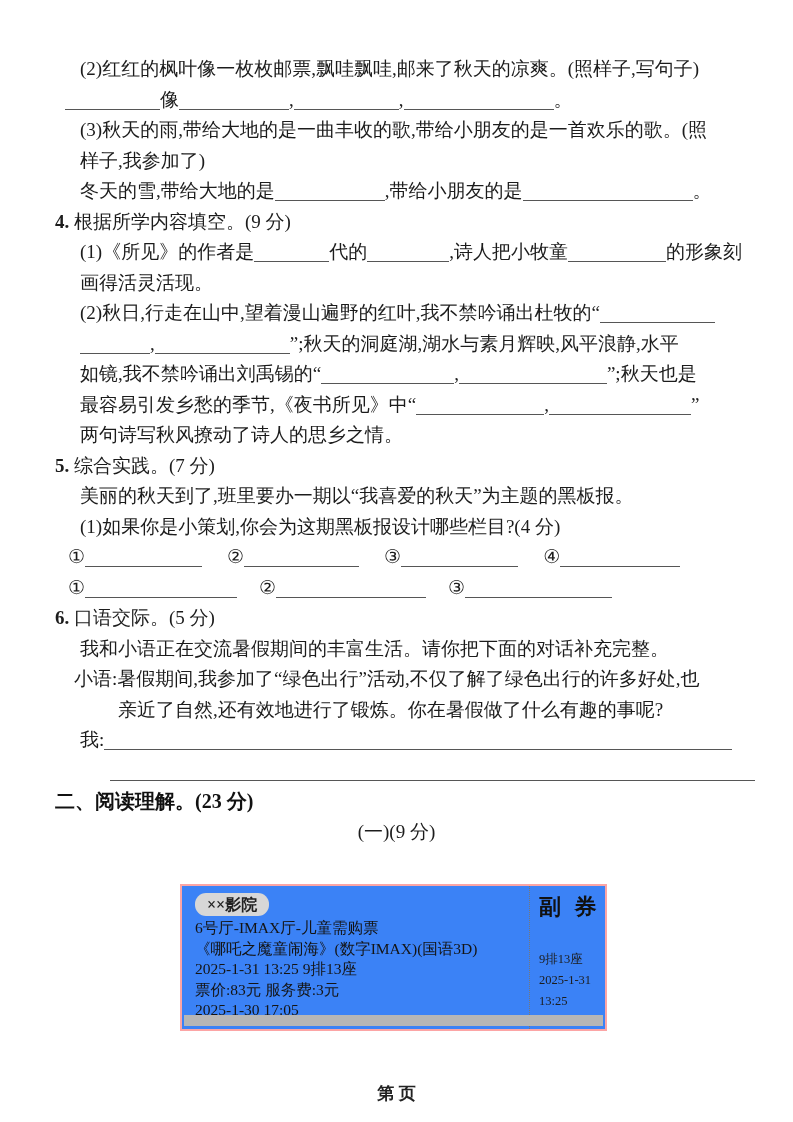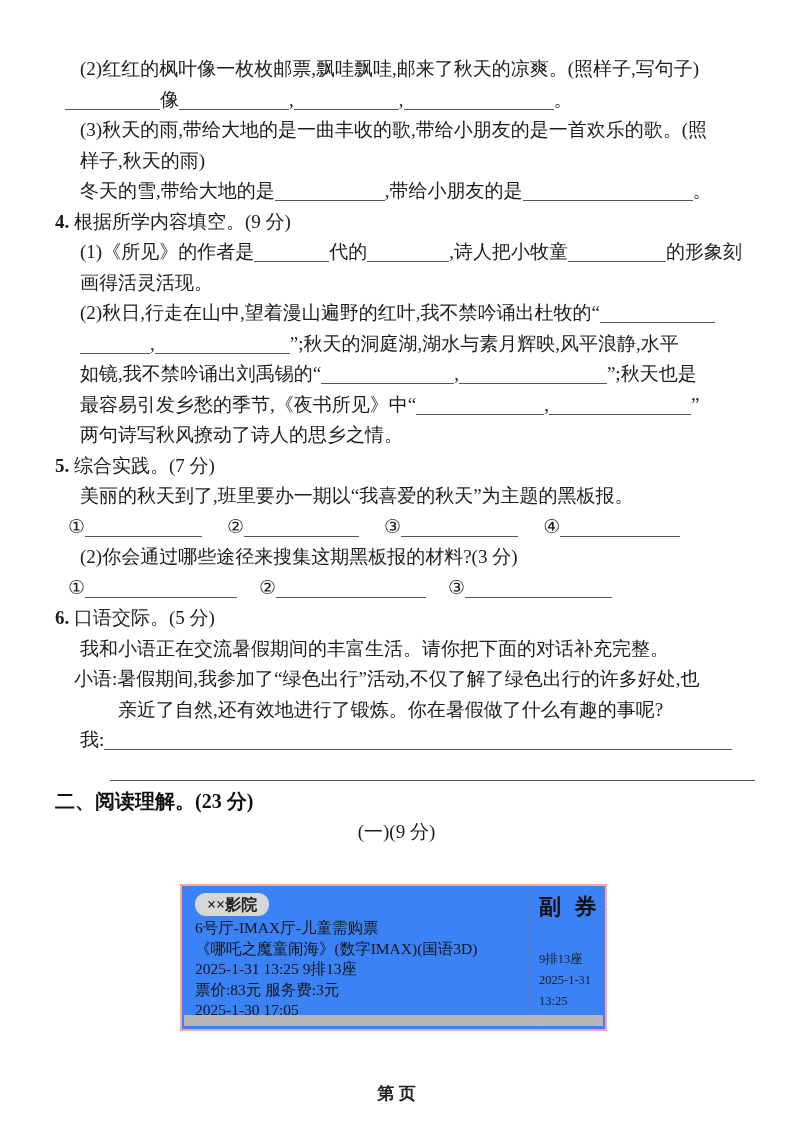--- a/index.html
+++ b/index.html
@@ -70,34 +70,34 @@
 </style>
 </head>
 <body>
 
 <div class="page">
 
   <div id="doc">
       <div class="line sub"><span>(2)红红的枫叶像一枚枚邮票,飘哇飘哇,邮来了秋天的凉爽。(照样子,写句子)</span></div>
       <div class="line sub2"><span class="blank" style="width: 95px;"></span><span>像</span><span class="blank" style="width: 110px;"></span><span>,</span><span class="blank" style="width: 105px;"></span><span>,</span><span class="blank" style="width: 150px;"></span><span>。</span></div>
       <div class="line sub"><span>(3)秋天的雨,带给大地的是一曲丰收的歌,带给小朋友的是一首欢乐的歌。(照</span></div>
-      <div class="line sub"><span>样子,秋天的雨)</span></div>
+      <div class="line sub"><span>样子,我参加了)</span></div>
       <div class="line sub"><span>冬天的雪,带给大地的是</span><span class="blank" style="width: 110px;"></span><span>,带给小朋友的是</span><span class="blank" style="width: 170px;"></span><span>。</span></div>
       <div class="line item"><span class="bold">4.</span><span> 根据所学内容填空。(9 分)</span></div>
       <div class="line sub"><span>(1)《所见》的作者是</span><span class="blank" style="width: 75px;"></span><span>代的</span><span class="blank" style="width: 82px;"></span><span>,诗人把小牧童</span><span class="blank" style="width: 98px;"></span><span>的形象刻</span></div>
       <div class="line sub"><span>画得活灵活现。</span></div>
       <div class="line sub"><span>(2)秋日,行走在山中,望着漫山遍野的红叶,我不禁吟诵出杜牧的“</span><span class="blank" style="width: 115px;"></span></div>
       <div class="line sub"><span class="blank" style="width: 70px;"></span><span>,</span><span class="blank" style="width: 135px;"></span><span>”;秋天的洞庭湖,湖水与素月辉映,风平浪静,水平</span></div>
       <div class="line sub"><span>如镜,我不禁吟诵出刘禹锡的“</span><span class="blank" style="width: 133px;"></span><span>,</span><span class="blank" style="width: 148px;"></span><span>”;秋天也是</span></div>
       <div class="line sub"><span>最容易引发乡愁的季节,《夜书所见》中“</span><span class="blank" style="width: 128px;"></span><span>,</span><span class="blank" style="width: 142px;"></span><span>”</span></div>
       <div class="line sub"><span>两句诗写秋风撩动了诗人的思乡之情。</span></div>
       <div class="line item"><span class="bold">5.</span><span> 综合实践。(7 分)</span></div>
       <div class="line sub"><span>美丽的秋天到了,班里要办一期以“我喜爱的秋天”为主题的黑板报。</span></div>
+      <div class="line sub"><span>(1)如果你是小策划,你会为这期黑板报设计哪些栏目?(4 分)</span></div>
       <div class="line circ"><span>①</span><span class="blank" style="width: 117px;"></span><span class="spacer" style="width: 25px;"></span><span>②</span><span class="blank" style="width: 115px;"></span><span class="spacer" style="width: 25px;"></span><span>③</span><span class="blank" style="width: 117px;"></span><span class="spacer" style="width: 25px;"></span><span>④</span><span class="blank" style="width: 120px;"></span></div>
-      <div class="line sub"><span>(2)你会通过哪些途径来搜集这期黑板报的材料?(3 分)</span></div>
       <div class="line circ"><span>①</span><span class="blank" style="width: 152px;"></span><span class="spacer" style="width: 22px;"></span><span>②</span><span class="blank" style="width: 150px;"></span><span class="spacer" style="width: 22px;"></span><span>③</span><span class="blank" style="width: 147px;"></span></div>
       <div class="line item"><span class="bold">6.</span><span> 口语交际。(5 分)</span></div>
       <div class="line sub"><span>我和小语正在交流暑假期间的丰富生活。请你把下面的对话补充完整。</span></div>
       <div class="line dialog"><span>小语:暑假期间,我参加了“绿色出行”活动,不仅了解了绿色出行的许多好处,也</span></div>
       <div class="line cont2"><span>亲近了自然,还有效地进行了锻炼。你在暑假做了什么有趣的事呢?</span></div>
       <div class="line sub"><span>我:</span><span class="blank" style="width: 628px;"></span></div>
       <div class="line blankline"><span class="blank" style="width: 645px;"></span></div>
       <div class="line heading"><span>二、阅读理解。(23 分)</span></div>
       <div class="line center"><span>(一)(9 分)</span></div>
     </div>

